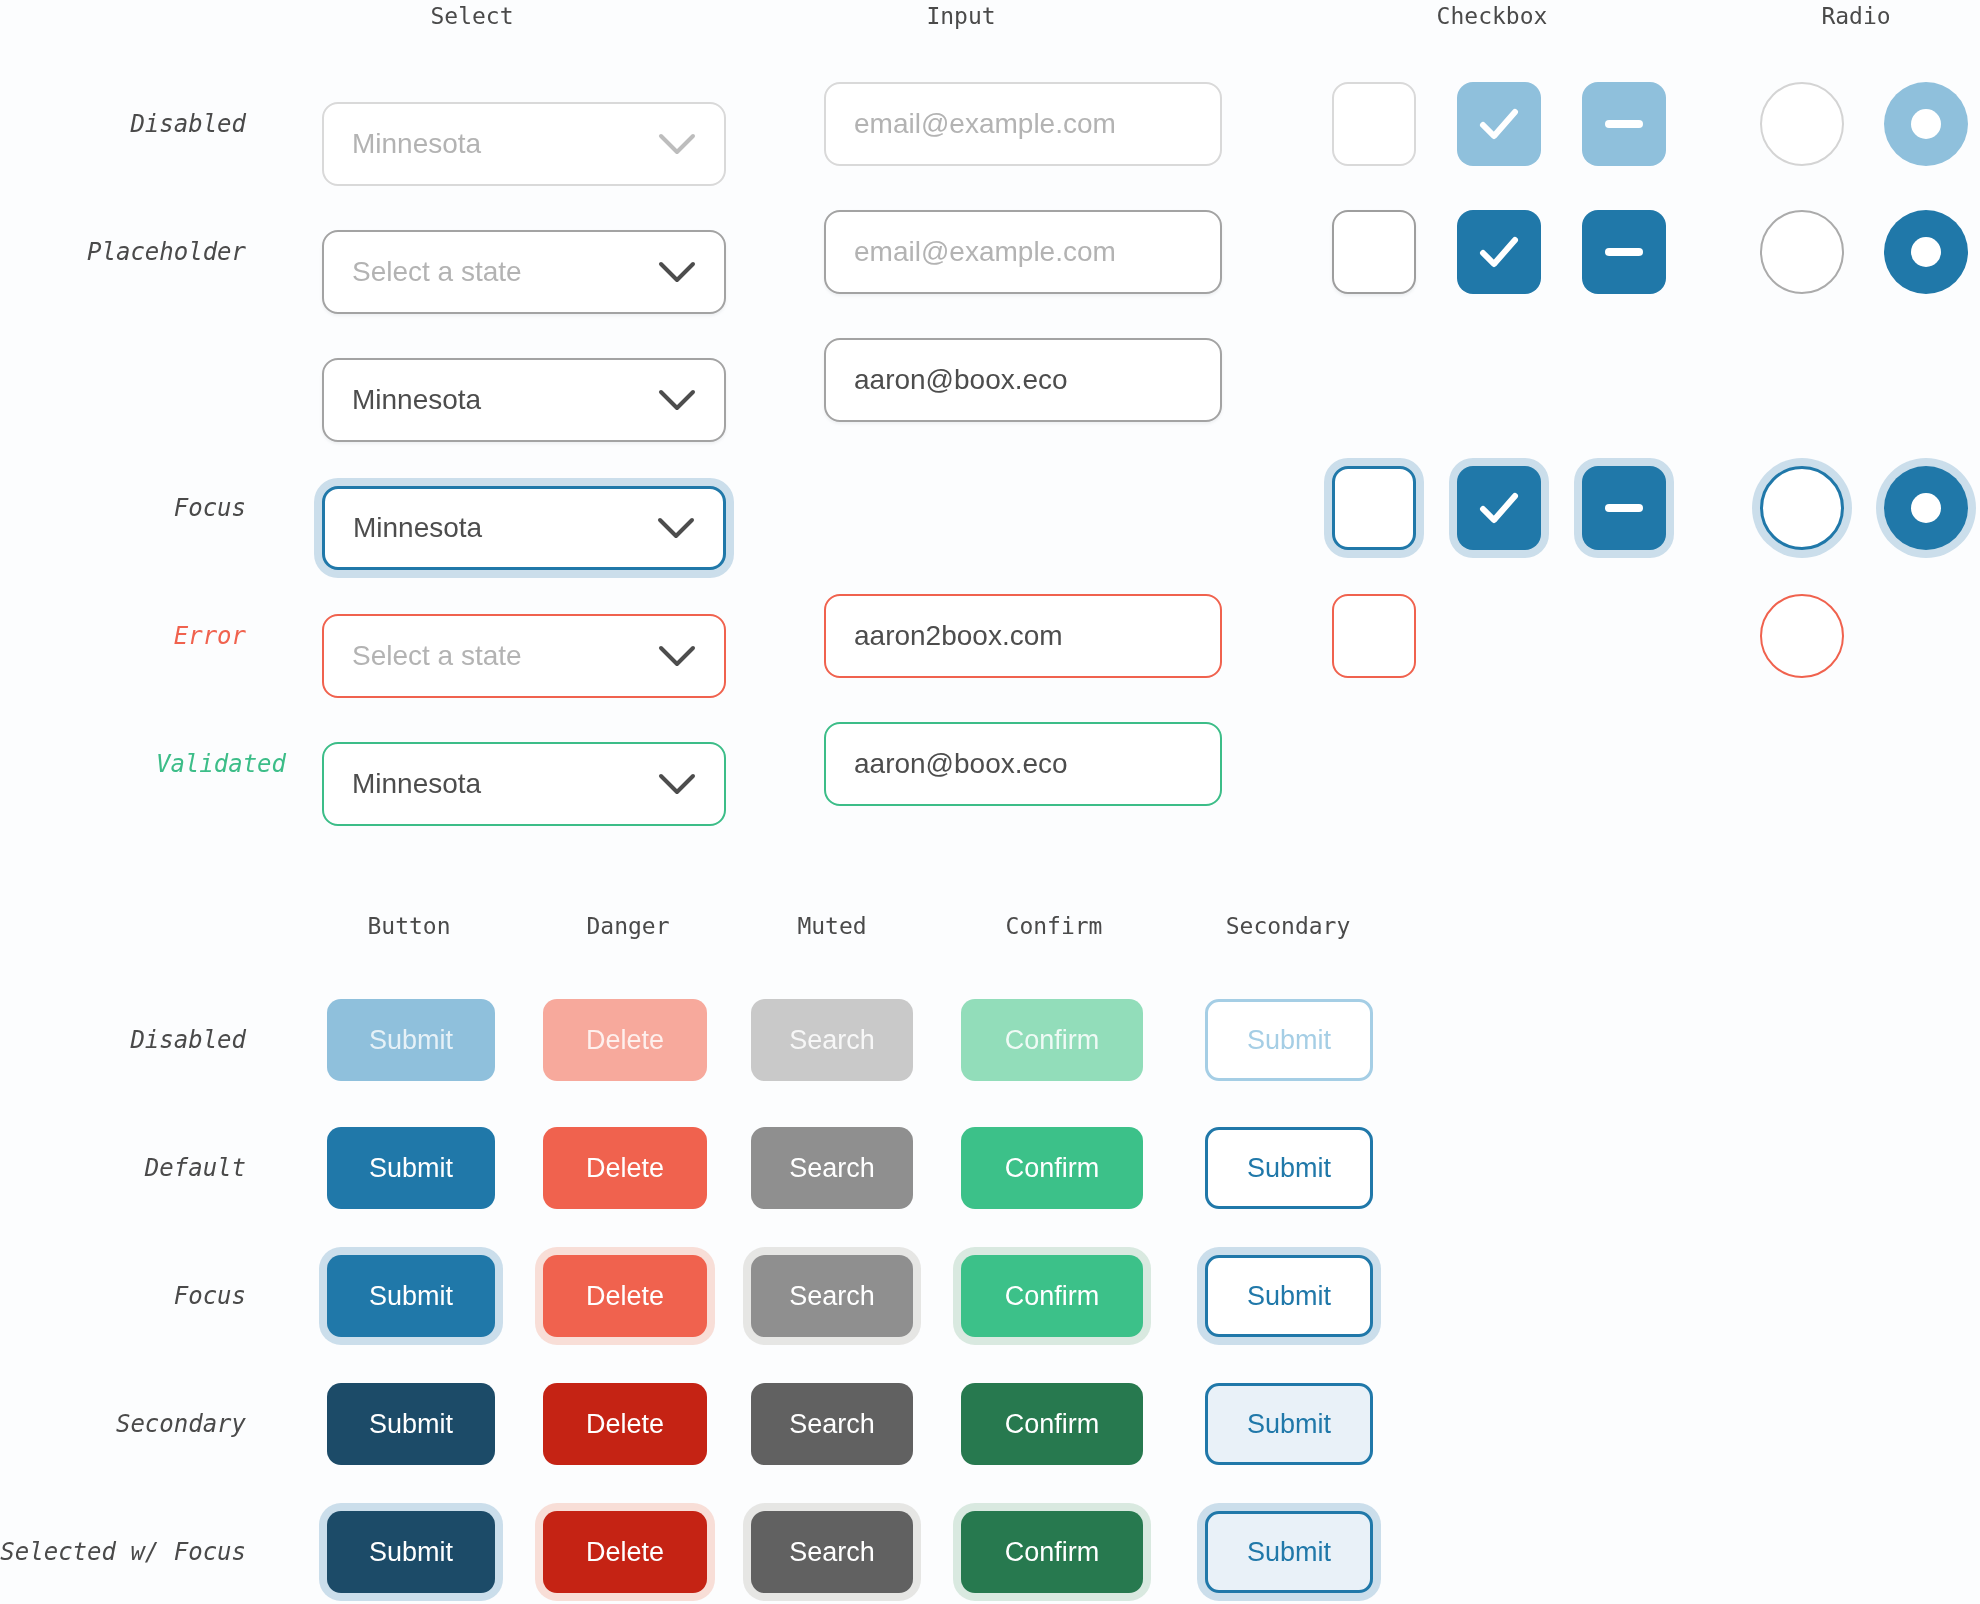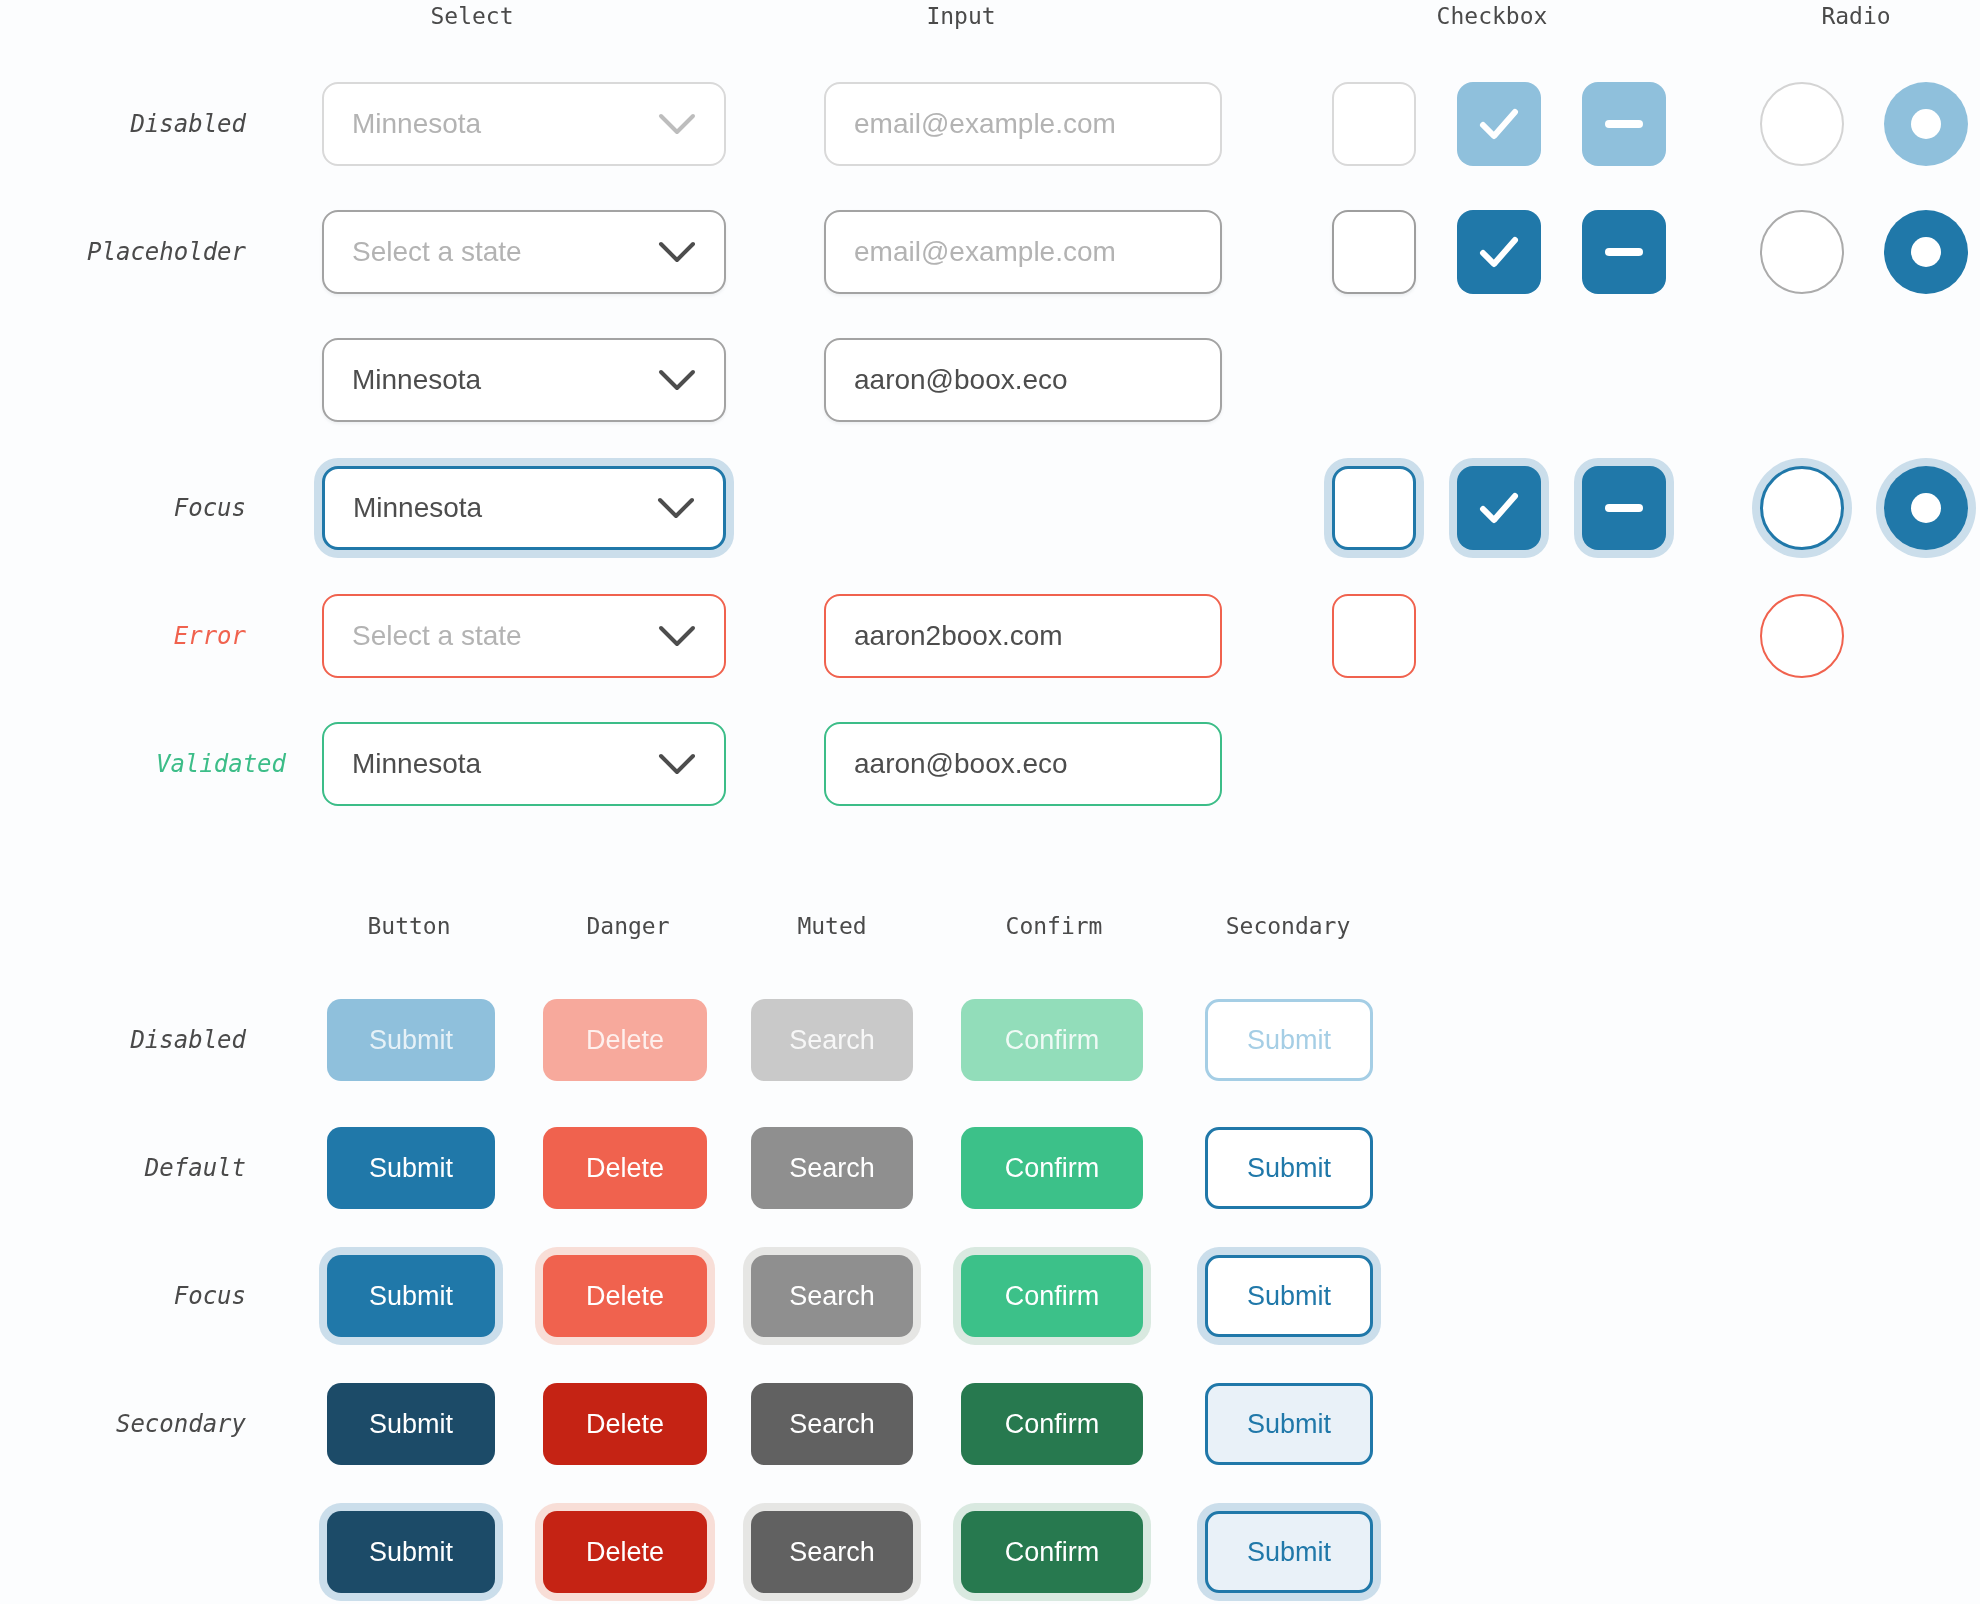--- a/index.html
+++ b/index.html
@@ -28,21 +28,21 @@
   .lbl-valid{color:var(--valid,#3cbd88);margin-left:40px;}
 
   
   .ctl{
     position:absolute;top:0;height:84px;box-sizing:border-box;
     background:#fff;border:2px solid var(--border-default,#a3a3a3);
     border-radius:16px;display:flex;align-items:center;
     padding:0 28px;font-size:28px;color:var(--text-dark,#4d4d4d);
     box-shadow:0 2px 3px rgba(120,130,140,0.10);
   }
-  .c-select{left:322px;width:404px;}
+  .c-select{left:322px;width:404px;margin-top:20px;}
   .c-input{left:824px;width:398px;}
   .ctl .ph{color:var(--text-placeholder,#b3b3b3);}
   .ctl .val{color:var(--text-dark,#4d4d4d);}
   .s-disabled{border-color:var(--border-disabled,#d9d9d9);box-shadow:none;}
   .s-disabled .chev{color:#bdbdbd;}
   .s-focus{border-color:var(--primary,#2078a9);border-width:3px;
            box-shadow:0 0 0 8px var(--ring-blue,#cbdeeb);}
   .s-error{border-color:var(--error,#f0624e);box-shadow:none;}
   .s-valid{border-color:var(--valid,#3cbd88);box-shadow:none;}
   .chev{margin-left:auto;color:#4d4d4d;display:flex;}
@@ -294,20 +294,21 @@
   <div class="row brow" style="top:1383px">
     <div class="row-label">Secondary</div>
     <div class="btn v-primary st-selected bcol1">Submit</div>
     <div class="btn v-danger st-selected bcol2">Delete</div>
     <div class="btn v-muted st-selected bcol3">Search</div>
     <div class="btn v-confirm st-selected bcol4">Confirm</div>
     <div class="btn v-secondary st-selected bcol5">Submit</div>
   </div>
 
   <div class="row brow" style="top:1511px">
+    <div class="row-label">Selected w/ Focus</div>
     <div class="btn v-primary st-selfocus bcol1">Submit</div>
     <div class="btn v-danger st-selfocus bcol2">Delete</div>
     <div class="btn v-muted st-selfocus bcol3">Search</div>
     <div class="btn v-confirm st-selfocus bcol4">Confirm</div>
     <div class="btn v-secondary st-selfocus bcol5">Submit</div>
   </div>
 
 </div>
 
 </body></html>

